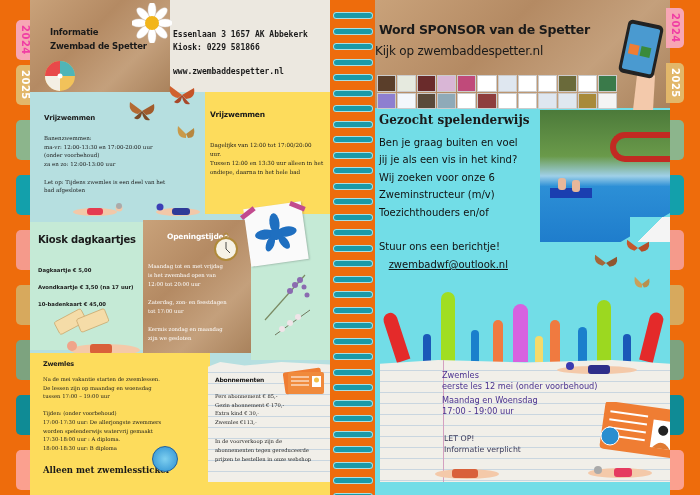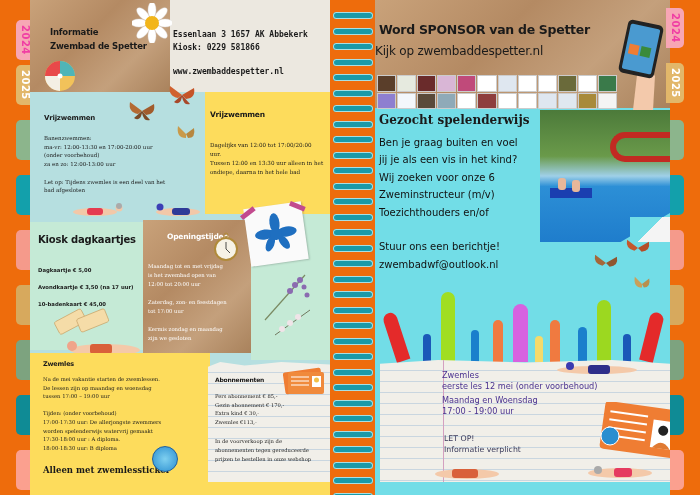--- a/index.html
+++ b/index.html
@@ -353,21 +353,21 @@
 
   <div class="abs" style="left:4px;top:113px;font-family:'DejaVu Serif',serif;font-weight:bold;font-size:12px;">Gezocht spelenderwijs</div>
   <div class="abs" style="left:4px;top:134px;font-family:'DejaVu Sans',sans-serif;font-size:10px;line-height:17.4px;color:#111;">
     <div>Ben je graag buiten en voel</div>
     <div>jij je als een vis in het kind?</div>
     <div>Wij zoeken voor onze 6</div>
     <div>Zweminstructeur (m/v)</div>
     <div>Toezichthouders en/of</div>
     <div style="height:17.4px"></div>
     <div>Stuur ons een berichtje!</div>
-    <div style="">zwembadwf@outlook.nl</div>
+    <div style="text-decoration:underline;text-align:center;">zwembadwf@outlook.nl</div>
   </div>
 
   <div class="abs" style="left:165px;top:110px;width:130px;height:132px;background:linear-gradient(to bottom,#4c7a3a 0,#6a9a4a 35%,#9fd0e8 50%,#2c8fd6 58%,#1f7dcc 100%);clip-path:polygon(0 0,100% 0,100% 78%,62% 100%,0 100%);">
     <div class="abs" style="left:70px;top:22px;width:60px;height:30px;border:6px solid #c22a22;border-right:none;border-radius:18px 0 0 18px;"></div>
     <div class="abs" style="left:10px;top:78px;width:42px;height:10px;background:#1a3fb0;"></div>
     <div class="abs" style="left:18px;top:68px;width:8px;height:12px;background:#e7b79a;border-radius:3px;"></div>
     <div class="abs" style="left:32px;top:70px;width:8px;height:12px;background:#e7b79a;border-radius:3px;"></div>
   </div>
   <div class="abs" style="left:255px;top:217px;width:40px;height:25px;background:linear-gradient(135deg,#72dde7 50%,#f4f4f4 50%);"></div>
 

